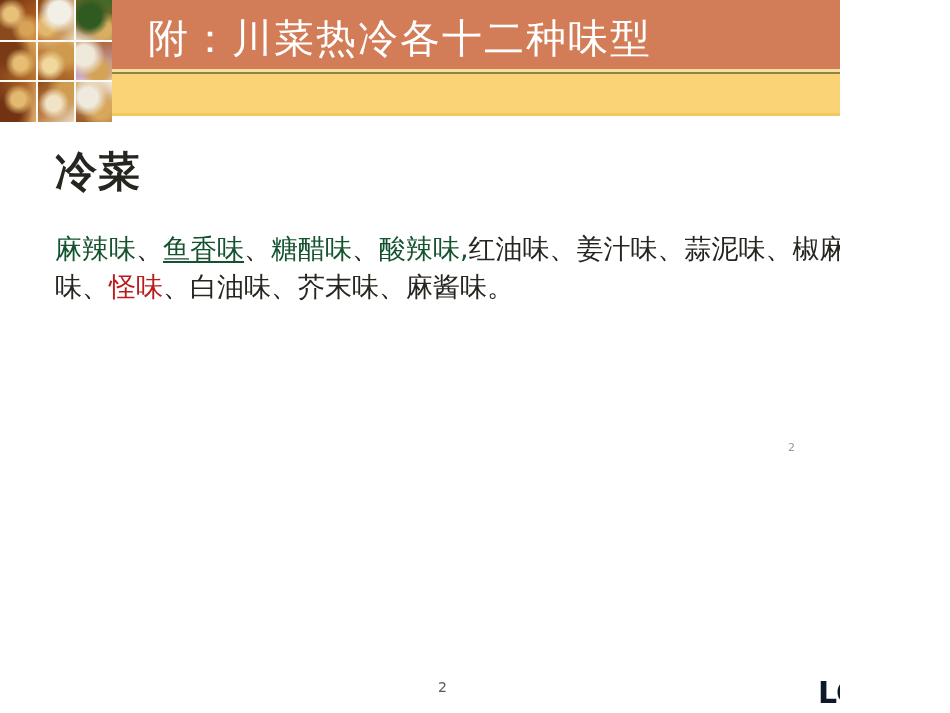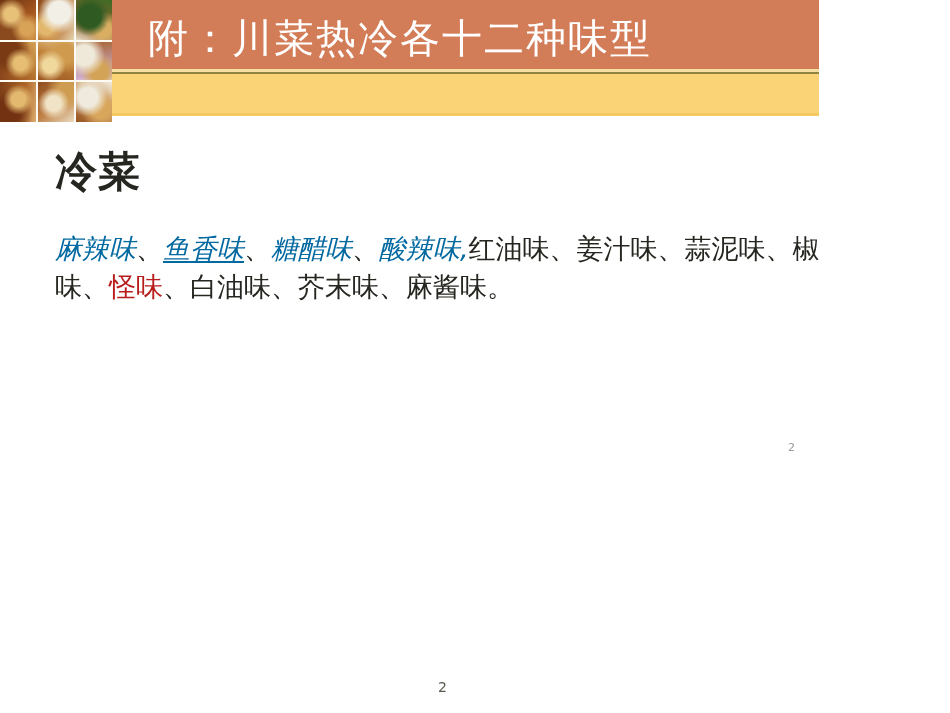--- a/index.html
+++ b/index.html
@@ -10,20 +10,21 @@
   }
   body {
     font-family: "DejaVu Sans", "Liberation Sans", sans-serif;
   }
   .slide {
     position: relative;
     width: 819px;
     height: 713px;
     background: #ffffff;
     overflow: hidden;
+    padding-left: 21px;
   }
 
   
   .header-band {
     position: absolute;
     left: 0;
     top: 0;
     width: 950px;
     height: 69px;
     background: #d37c58;
@@ -159,21 +160,21 @@
     width: 840px;
     font-family: "DejaVu Sans", "Liberation Sans", sans-serif;
     font-size: 27px;
     line-height: 38px;
     color: #262620;
     letter-spacing: 0px;
   }
   #cold-text { top: 230px; }
   #hot-text  { top: 450px; }
 
-  .hl-magenta { color: #0369a1; font-style: italic; }
+  .hl-magenta { color: #14532d; }
   .hl-orange  { color: #b91c1c; }
   .underline  { text-decoration: underline; text-underline-offset: 3px; }
 
   .sup-mark {
     position: absolute;
     left: 788px;
     top: 442px;
     font-size: 11px;
     line-height: 12px;
     color: #9a9a92;

